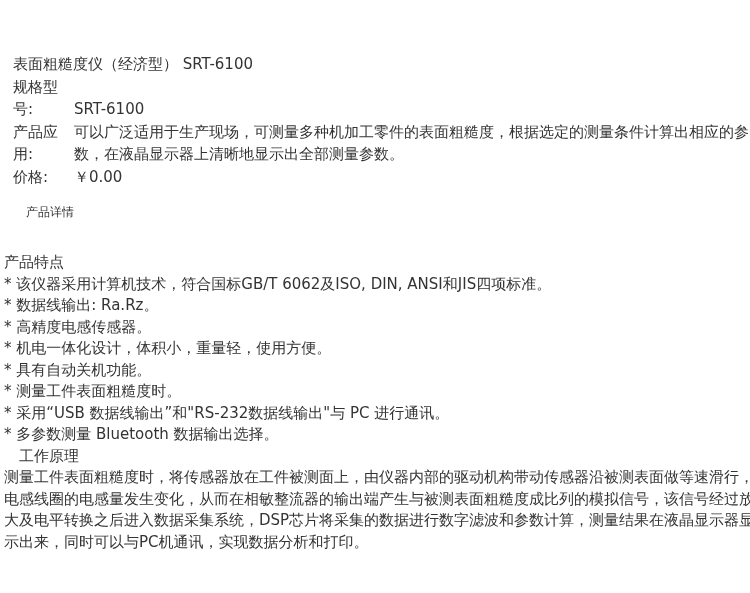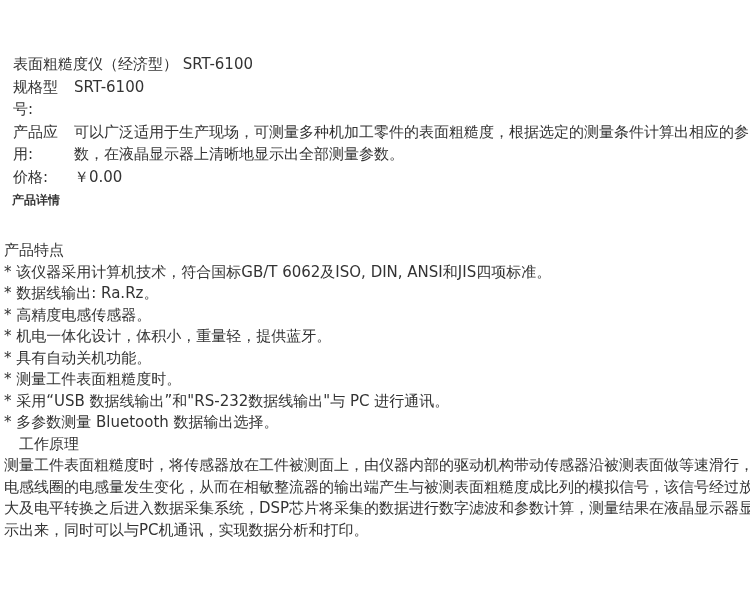--- a/index.html
+++ b/index.html
@@ -13,40 +13,39 @@
     color: #333333;
     font-family: "DejaVu Sans", "Liberation Sans", sans-serif;
     font-size: 15px;
   }
   .summary {
     padding: 9px 0 0 13px;
     line-height: 22.5px;
     margin-top: 44px;
   }
   .summary-title { white-space: nowrap; }
-  .field-row { display: flex; align-items: flex-start; }
+  .field-row { display: flex; align-items: flex-end; }
   .field-label {
     flex: none;
     width: 48px;
     margin-right: 13px;
     word-break: break-all;
   }
   .field-value {
     flex: none;
     width: 680px;          
     word-break: break-all;
   }
   .detail-tab {
-    margin-top: 4px;
-    padding-left: 12px;
+    margin-top: 16px;
+    padding-left: 26px;
     font-size: 12px;
     line-height: 16px;
     display: inline-block;
     cursor: pointer;
-    font-weight: bold;
   }
   .details {
     margin-top: 32px;
     padding-left: 4px;
     line-height: 21.5px;
   }
   .details .line { white-space: nowrap; }
   .principle-heading { padding-left: 15px; }
 </style>
 </head>
@@ -73,21 +72,21 @@
   </div>
 </div>
 
 <div class="detail-tab">产品详情</div>
 
 <div class="details">
   <div class="line">产品特点</div>
   <div class="line">* 该仪器采用计算机技术，符合国标GB/T 6062及ISO, DIN, ANSI和JIS四项标准。</div>
   <div class="line">* 数据线输出: Ra.Rz。</div>
   <div class="line">* 高精度电感传感器。</div>
-  <div class="line">* 机电一体化设计，体积小，重量轻，提供蓝牙。</div>
+  <div class="line">* 机电一体化设计，体积小，重量轻，使用方便。</div>
   <div class="line">* 具有自动关机功能。</div>
   <div class="line">* 测量工件表面粗糙度时。</div>
   <div class="line">* 采用“USB 数据线输出”和"RS-232数据线输出"与 PC 进行通讯。</div>
   <div class="line">* 多参数测量 Bluetooth 数据输出选择。</div>
 
   <div class="line principle-heading">工作原理</div>
   <div class="line">测量工件表面粗糙度时，将传感器放在工件被测面上，由仪器内部的驱动机构带动传感器沿被测表面做等速滑行，</div>
   <div class="line">电感线圈的电感量发生变化，从而在相敏整流器的输出端产生与被测表面粗糙度成比列的模拟信号，该信号经过放</div>
   <div class="line">大及电平转换之后进入数据采集系统，DSP芯片将采集的数据进行数字滤波和参数计算，测量结果在液晶显示器显</div>
   <div class="line">示出来，同时可以与PC机通讯，实现数据分析和打印。</div>

